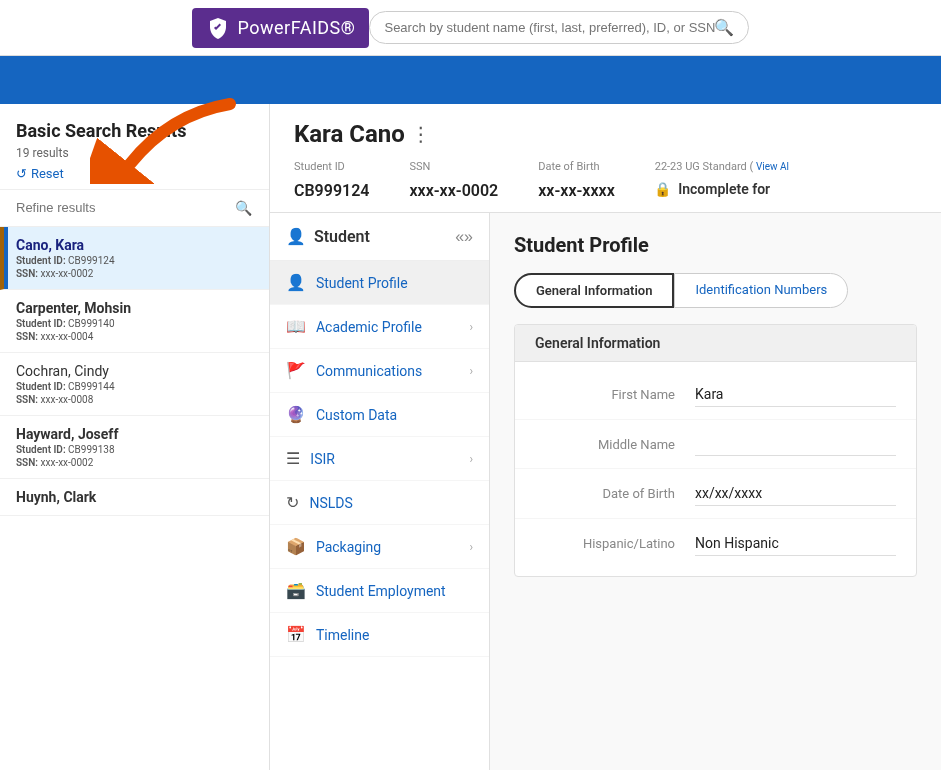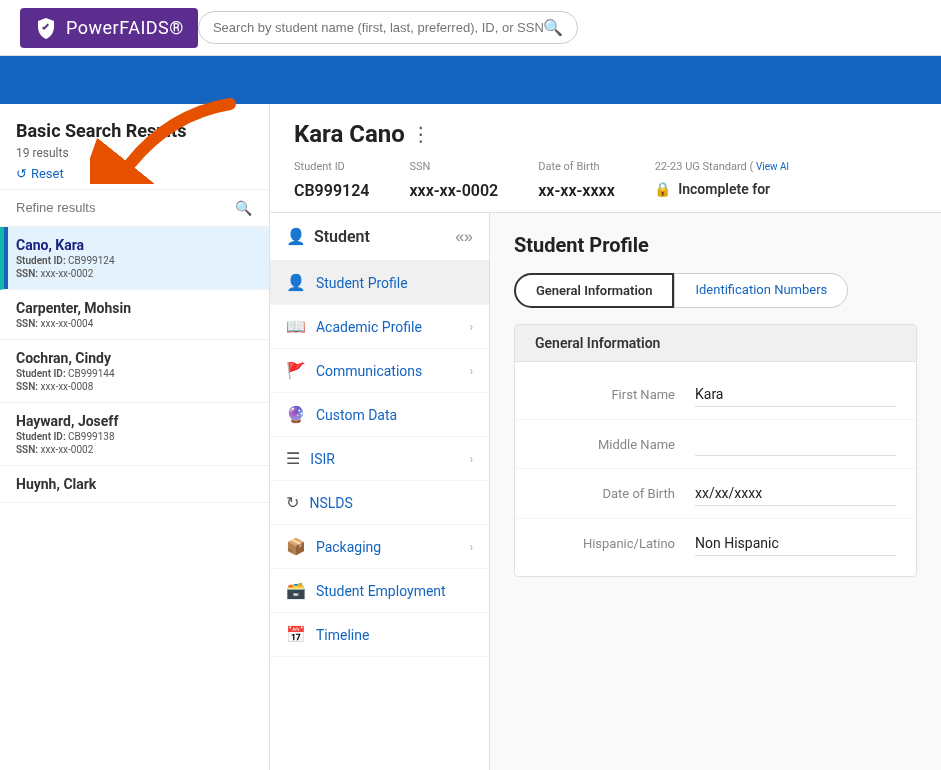--- a/index.html
+++ b/index.html
@@ -2,21 +2,21 @@
 <html><head>
   <meta charset="utf-8">
   <style>
     * { box-sizing: border-box; margin: 0; padding: 0; }
     body { font-family: -apple-system, BlinkMacSystemFont, 'Segoe UI', Roboto, sans-serif; font-size: 14px; color: #333; background: #f5f5f5; overflow: hidden; }
 
     
     .header {
       display: flex;
       align-items: center;
-      justify-content: flex-start;
+      justify-content: center;
       background: #fff;
       padding: 0 20px;
       height: 56px;
       border-bottom: 1px solid #ddd;
       position: relative;
       z-index: 100;
     }
     .logo-container {
       display: flex;
       align-items: center;
@@ -123,21 +123,21 @@
       flex: 1;
     }
     .student-item {
       padding: 10px 16px;
       cursor: pointer;
       border-bottom: 1px solid #f0f0f0;
       position: relative;
     }
     .student-item.active {
       background: #e3f2fd;
-      border-left: 4px solid #14b8a6;
+      border-left: 4px solid #a16207;
     }
     .student-item:not(.active) { padding-left: 16px; }
     .student-item.active { padding-left: 12px; }
     .student-name {
       font-weight: 700;
       font-size: 14px;
       color: #1565c0;
     }
     .student-item.active .student-name { color: #1a237e; }
     .student-detail {
@@ -402,25 +402,28 @@
         <div class="student-detail">
           <strong>Student ID:</strong> CB999124
         </div>
         <div class="student-detail">
           <strong>SSN:</strong> xxx-xx-0002
         </div>
       </div>
       <div class="student-item">
         <div class="student-name" style="color:#333;font-weight:700;">Carpenter, Mohsin</div>
         <div class="student-detail">
+          <strong>Student ID:</strong> CB999140
+        </div>
+        <div class="student-detail">
           <strong>SSN:</strong> xxx-xx-0004
         </div>
       </div>
       <div class="student-item">
-        <div class="student-name" style="color:#333;font-weight:700;">Cochran, Cindy</div>
+        <div class="student-name" style="color:#333;font-weight:400;">Cochran, Cindy</div>
         <div class="student-detail">
           <strong>Student ID:</strong> CB999144
         </div>
         <div class="student-detail">
           <strong>SSN:</strong> xxx-xx-0008
         </div>
       </div>
       <div class="student-item">
         <div class="student-name" style="color:#333;font-weight:700;">Hayward, Joseff</div>
         <div class="student-detail">

